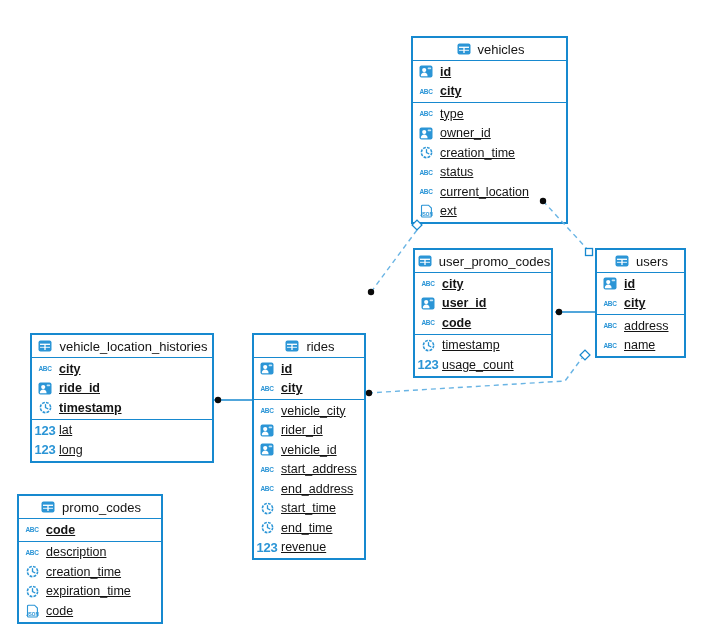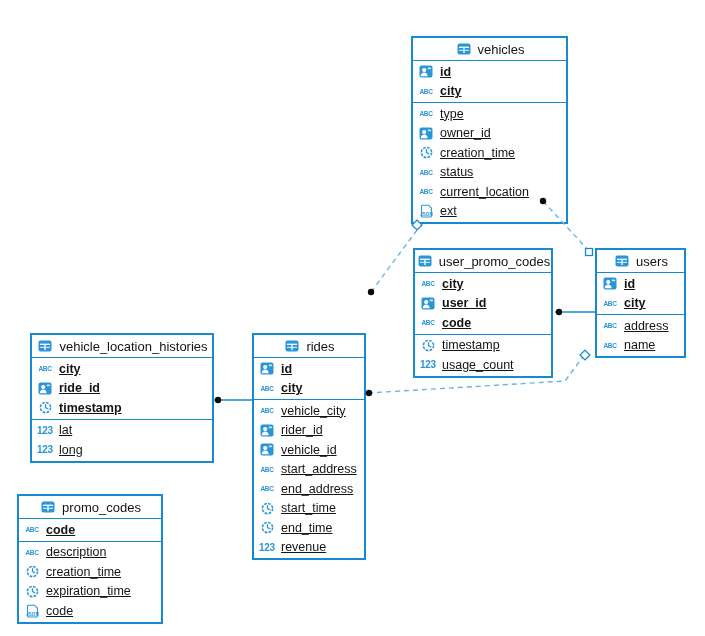--- a/index.html
+++ b/index.html
@@ -29,21 +29,21 @@
   .c-label { font-size: 12.5px; white-space: nowrap; text-decoration: underline; }
   .c-icon {
     width: 18px; min-width: 18px; height: 15px;
     display: flex; align-items: center; justify-content: center;
   }
   .ic-abc {
     font-size: 6.5px; font-weight: 700; letter-spacing: -0.3px;
     color: var(--iconblue, #2b95d6);
   }
   .ic-123 {
-    font-size: 10px; font-weight: 700; letter-spacing: -0.3px;
+    font-size: 13px; font-weight: 700; letter-spacing: -0.3px;
     color: var(--iconblue, #2b95d6);
   }
   svg.overlay { position: absolute; left: 0; top: 0; pointer-events: none; }
 </style>
 </head>
 <body>
 
 <div id="canvas">
     <div class="db-table" style="left: 411px; top: 36px; width: 157px;">
       <div class="t-header">

